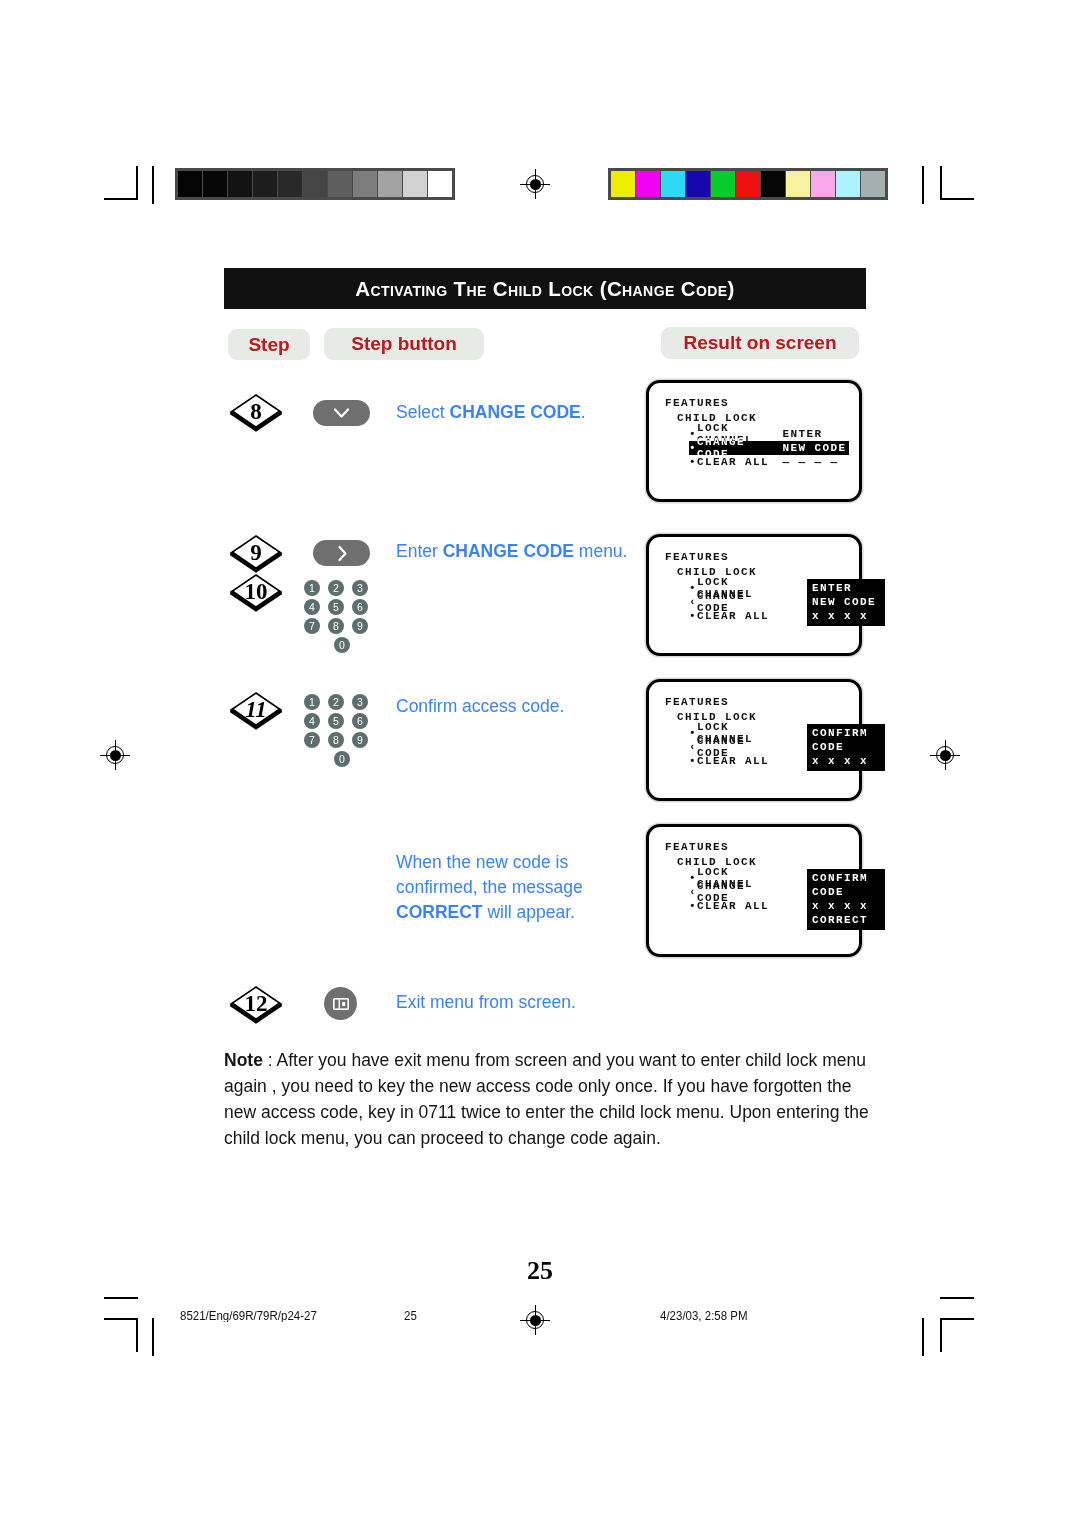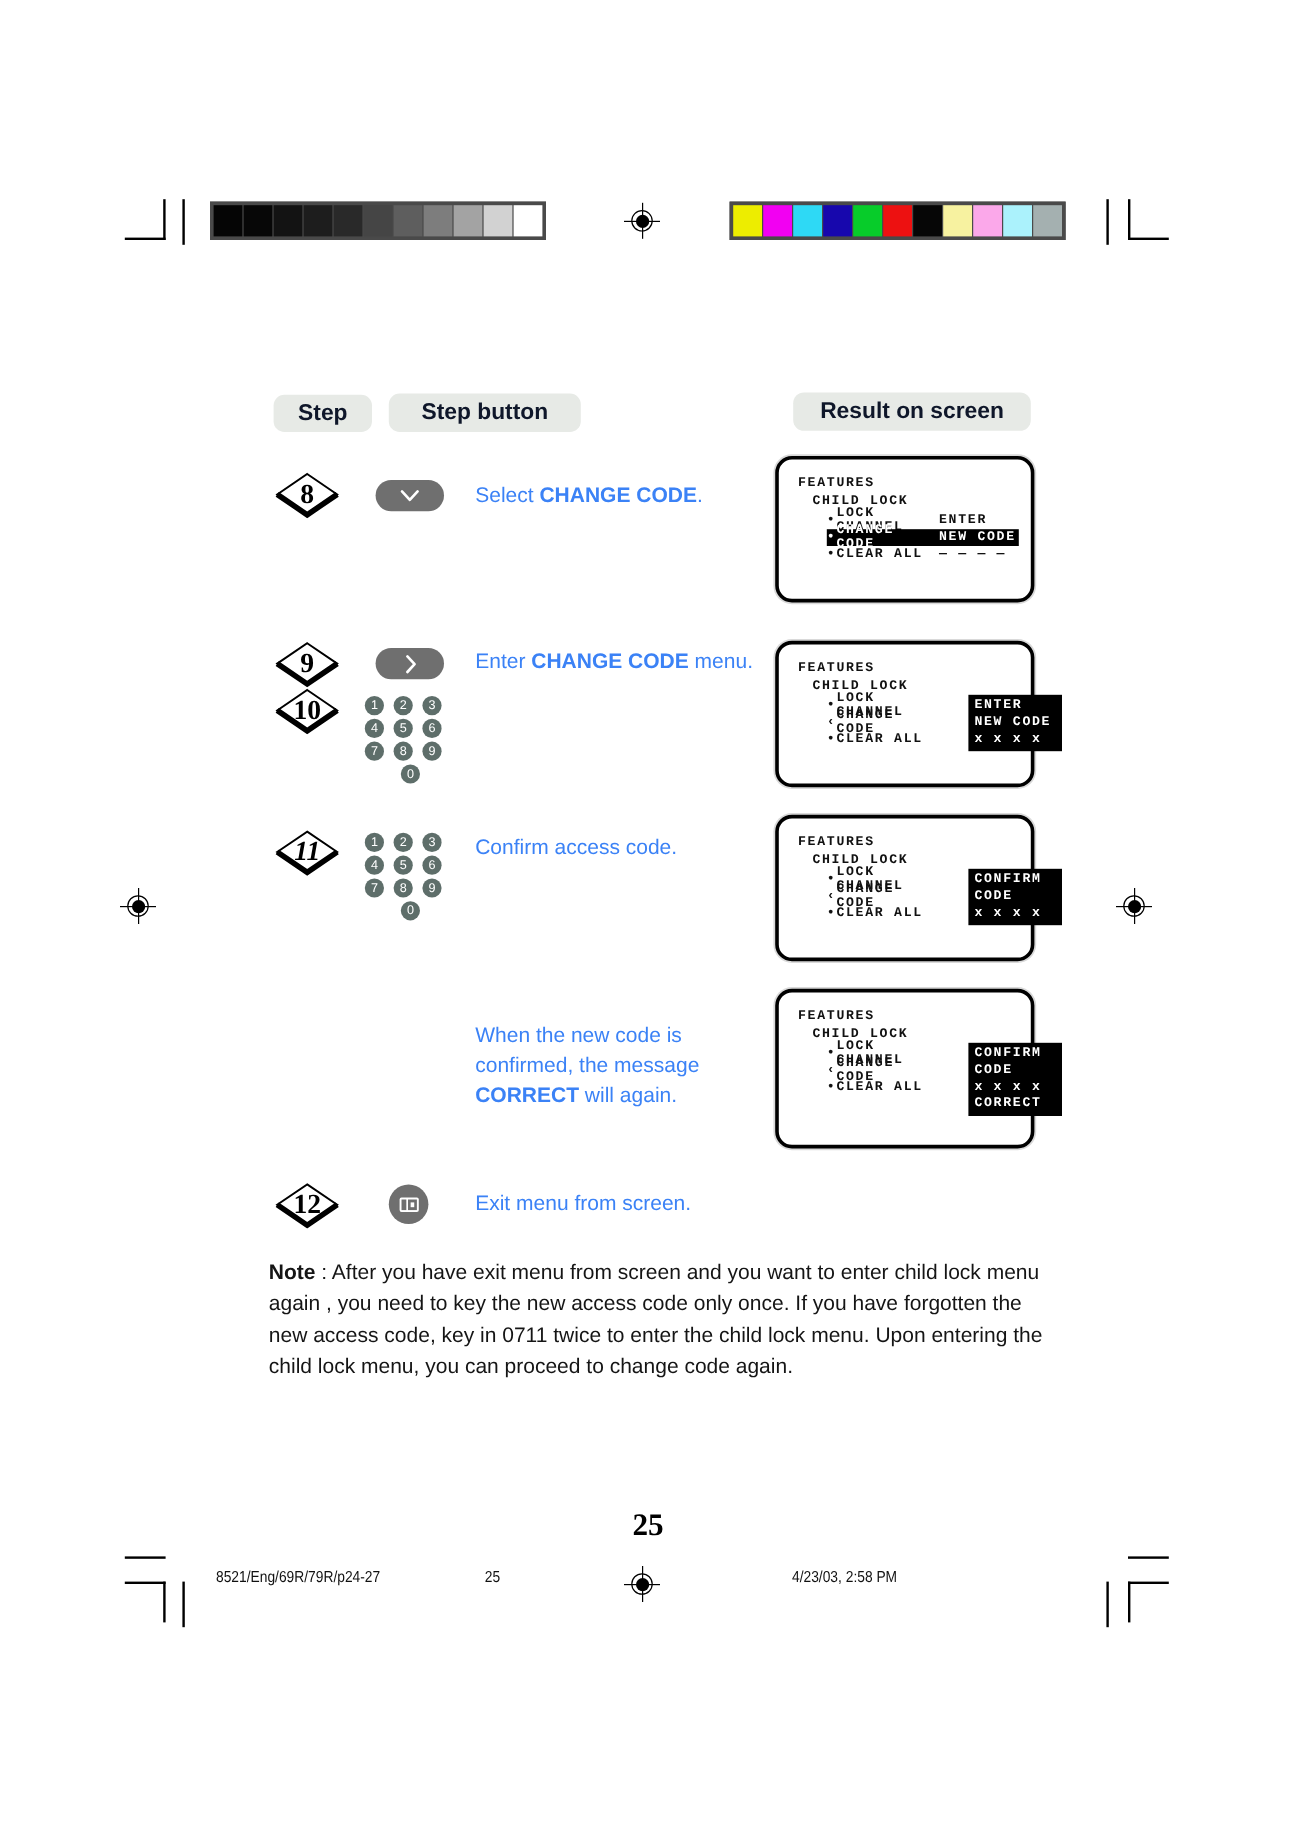--- a/index.html
+++ b/index.html
@@ -95,21 +95,21 @@
   }
 
   .pill {
     position: absolute;
     background: #e7eae6;
     border-radius: 9px;
     display: flex;
     align-items: center;
     justify-content: center;
     font-weight: bold;
-    color: #0f172a;
+    color: #b91c1c;
   }
   #pill-step { left: 228px; top: 329px; width: 82px; height: 31px; font-size: 19px; }
   #pill-press { left: 324px; top: 328px; width: 160px; height: 32px; font-size: 19px; }
   #pill-result { left: 661px; top: 327px; width: 198px; height: 32px; font-size: 19px; }
 
   
   .step-num {
     position: absolute;
     width: 56px; height: 40px;
   }
@@ -295,20 +295,23 @@
       <div class="ring"></div>
       <div class="dot"></div>
   </div>
   <div class="reg-target" style="left:930px; top:740px;">
     <div class="h"></div>
       <div class="v"></div>
       <div class="ring"></div>
       <div class="dot"></div>
   </div>
 
+  <div class="title-bar">
+    <span class="t">Activating the Child Lock (Change code)</span>
+  </div>
 
   <div class="pill" id="pill-step">Step</div>
   <div class="pill" id="pill-press">Step button</div>
   <div class="pill" id="pill-result">Result on screen</div>
 
   <div class="step-num" style="left:228px; top:392px;">
     <svg class="diamond" viewBox="0 0 56 40">
       <polygon points="28,3 53,20 28,37 3,20" fill="#fff" stroke="#000" stroke-width="1.6"></polygon>
       <polyline points="3,20 28,37 53,20" fill="none" stroke="#000" stroke-width="4.6"></polyline>
     </svg>
@@ -400,21 +403,21 @@
       <div class="row last">
         <div class="key">0</div>
       </div>
     </div>
 
   <div class="instr" style="left:396px; top:694px;">
     <span>Confirm access code.</span>
   </div>
 
   <div class="instr" style="left:396px; top:850px; width:244px;">
-    <span>When the new code is confirmed, the message </span><b>CORRECT</b><span> will again.</span>
+    <span>When the new code is confirmed, the message </span><b>CORRECT</b><span> will appear.</span>
   </div>
 
   <div class="step-num" style="left:228px; top:984px;">
     <svg class="diamond" viewBox="0 0 56 40">
       <polygon points="28,3 53,20 28,37 3,20" fill="#fff" stroke="#000" stroke-width="1.6"></polygon>
       <polyline points="3,20 28,37 53,20" fill="none" stroke="#000" stroke-width="4.6"></polyline>
     </svg>
     <div class="lbl">12</div>
   </div>
 

